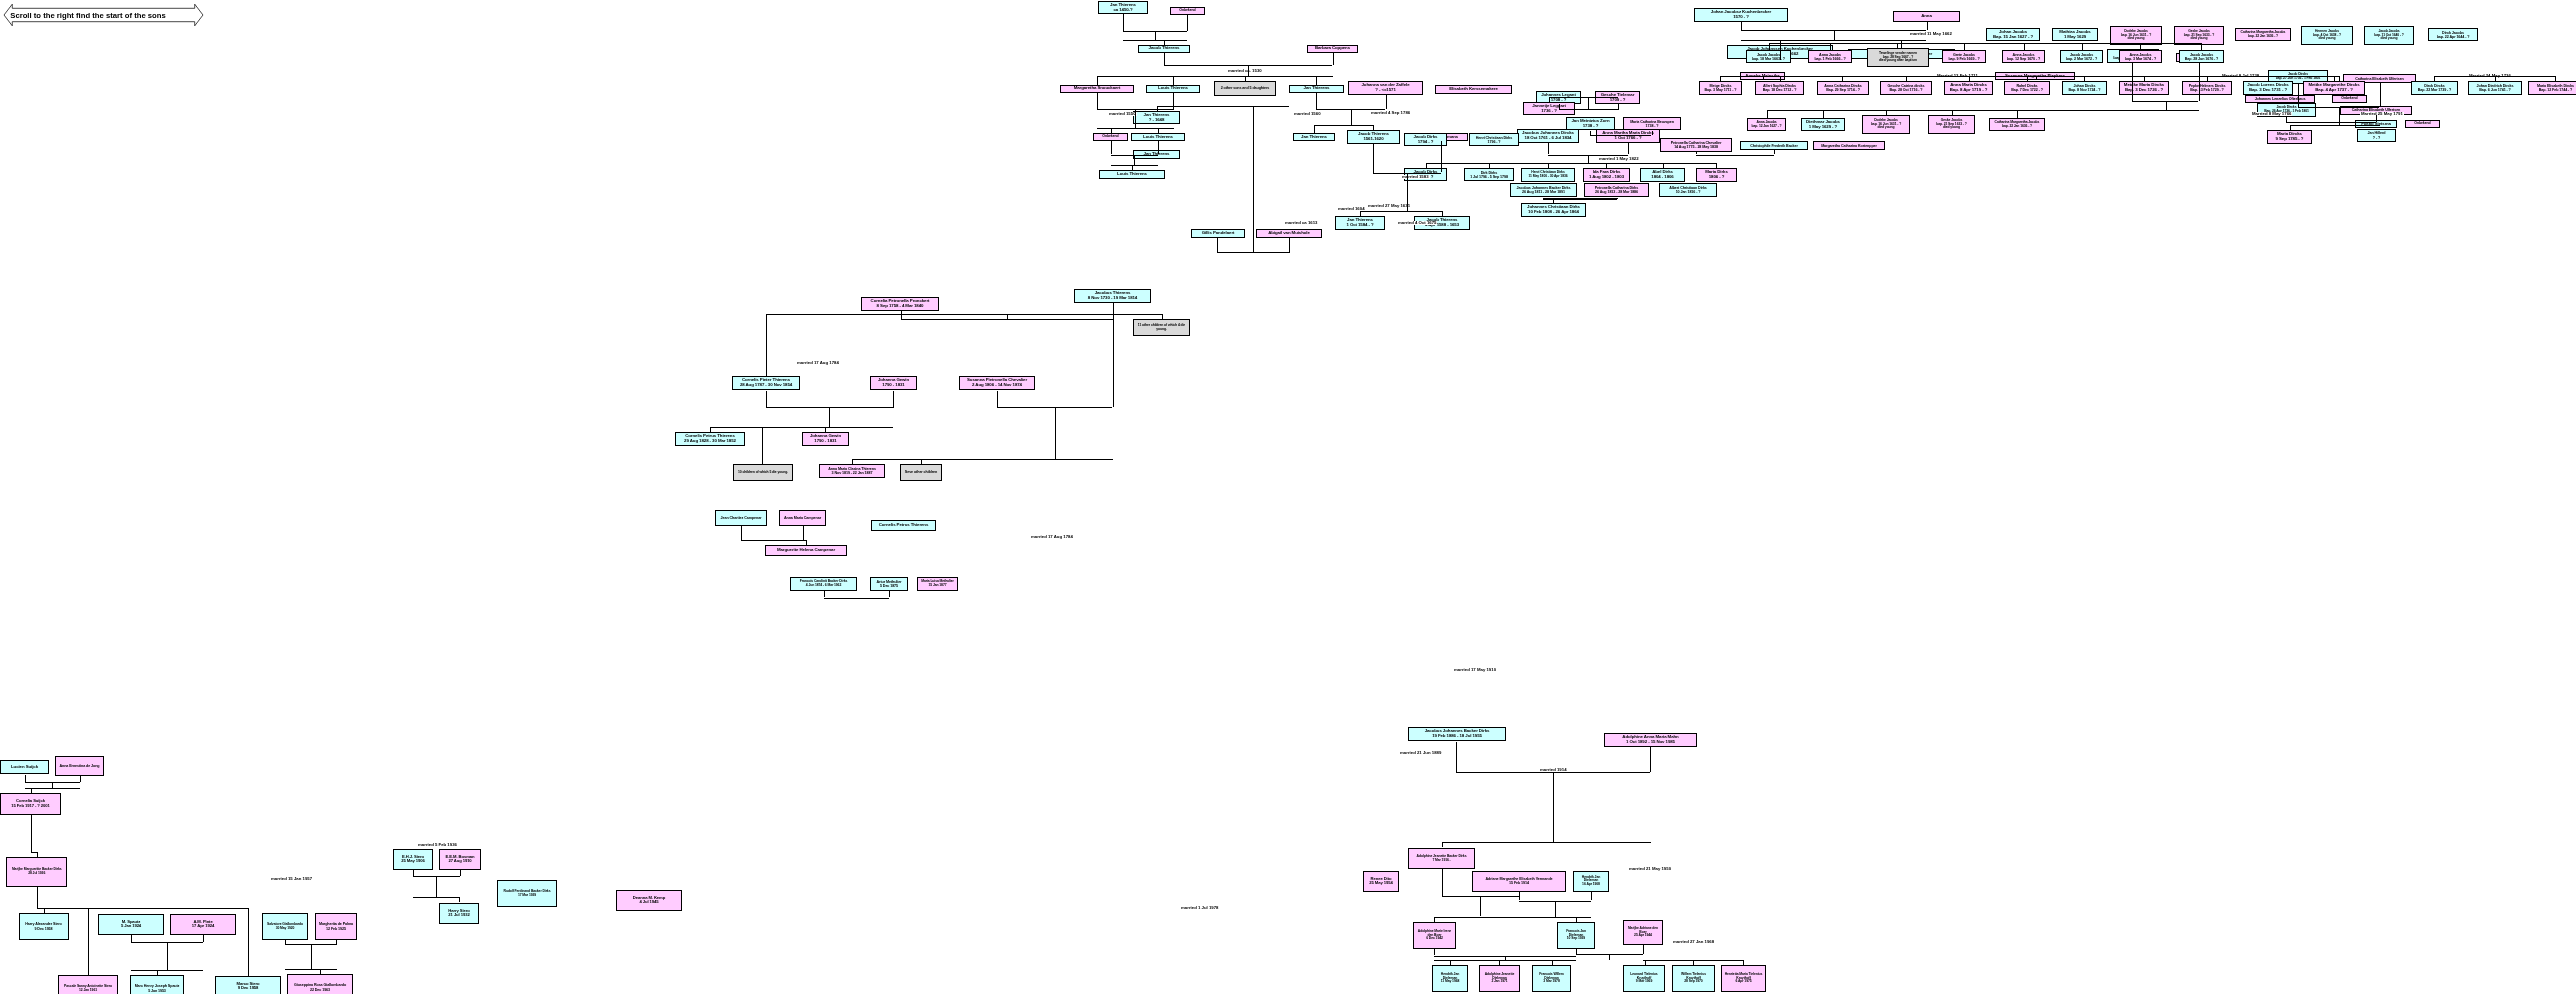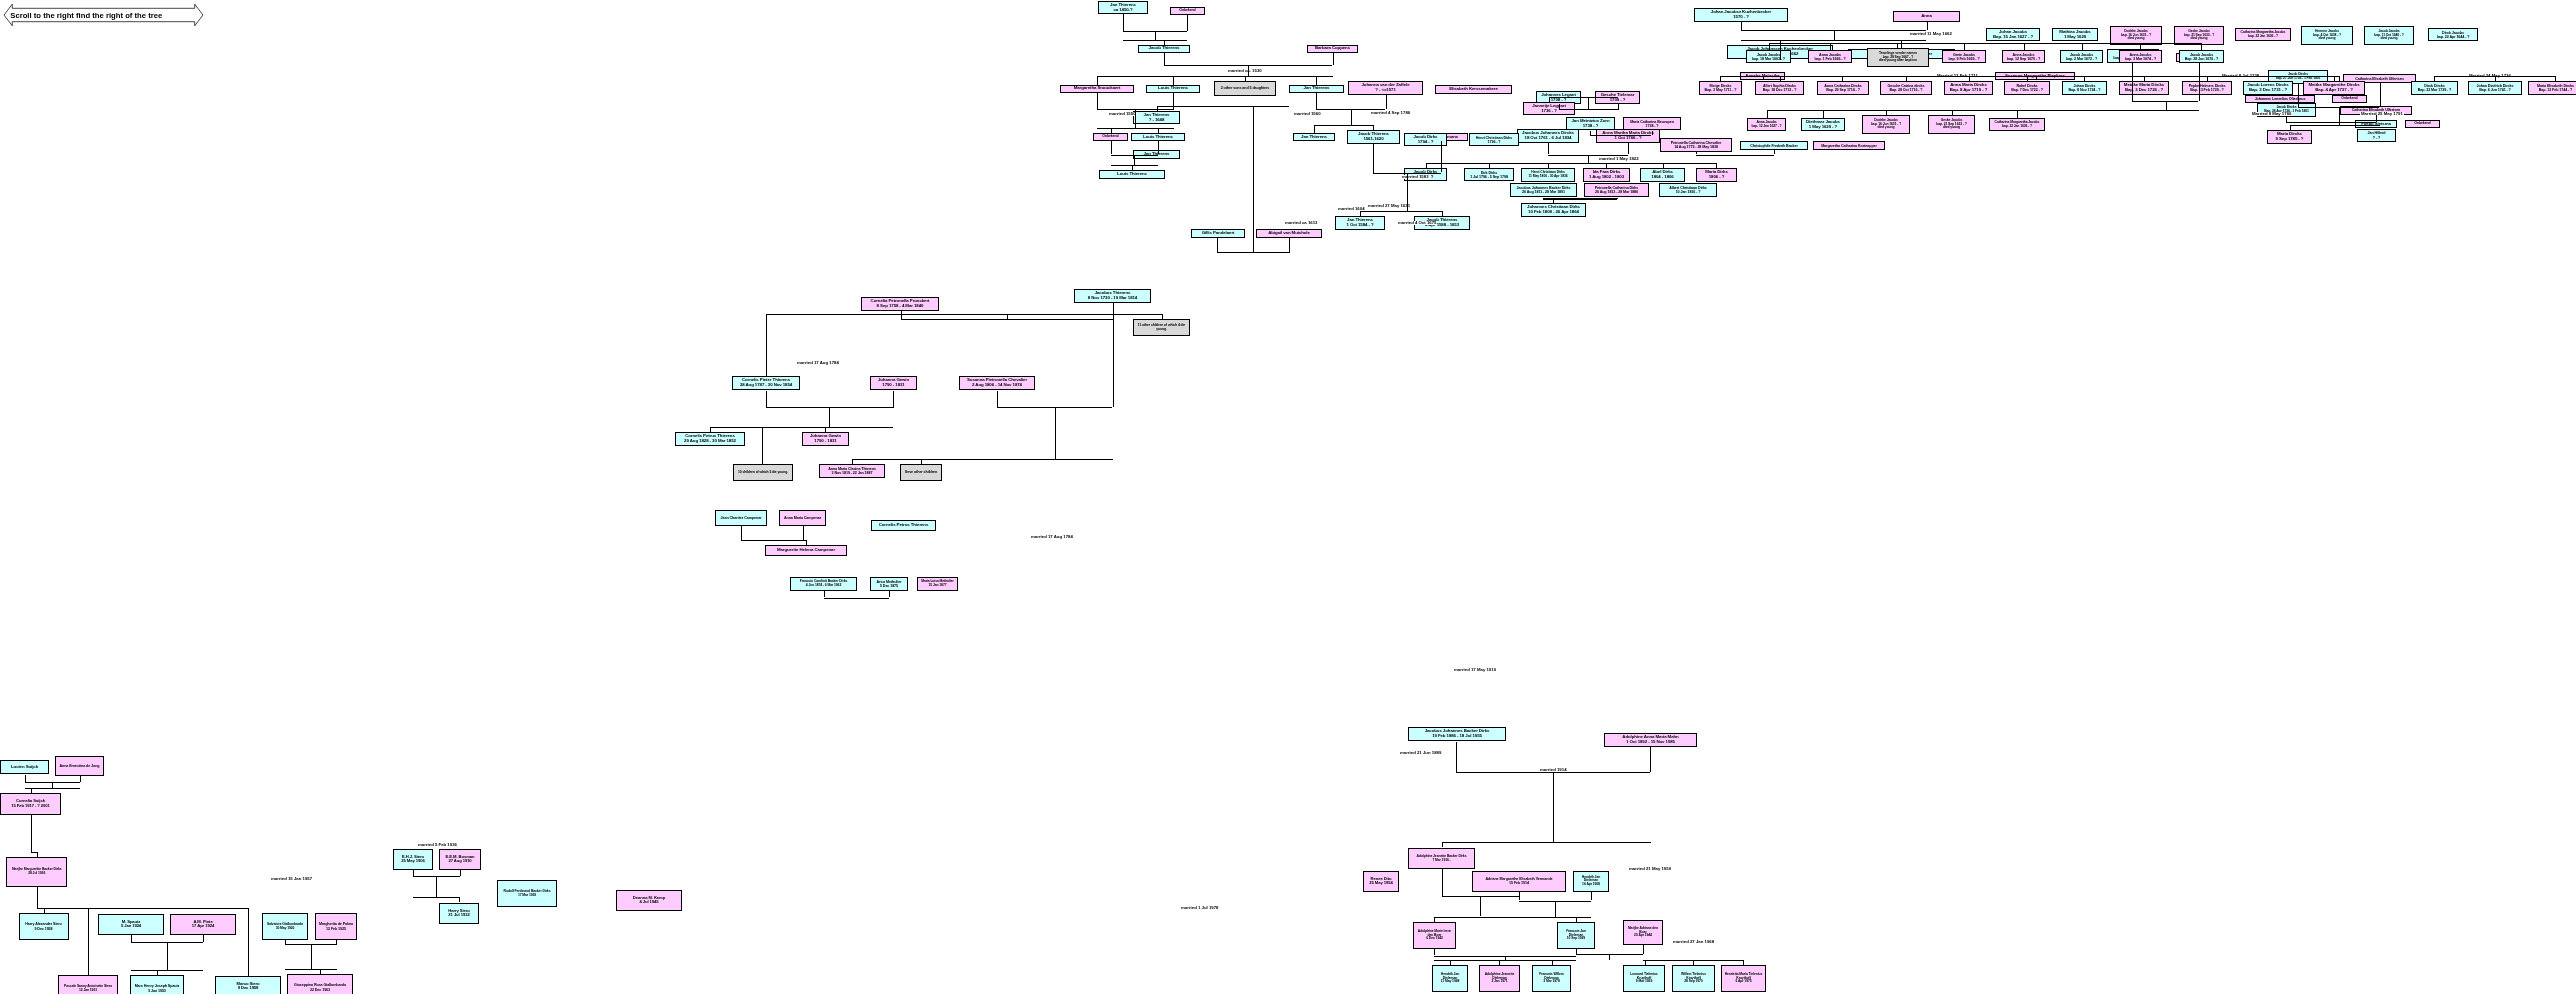--- a/index.html
+++ b/index.html
@@ -60,21 +60,21 @@
 </style>
 </head>
 <body>
 
 <div id="canvas">
 
   <div id="banner">
     <svg width="201" height="24" viewBox="0 0 390 46">
       <polygon points="18,10 372,10 372,2 388,23 372,44 372,36 18,36 18,44 2,23 18,2" fill="#ffffff" stroke="#000000" stroke-width="1.4"></polygon>
     </svg>
-    <div class="btext">Scroll to the right find the right of the tree</div>
+    <div class="btext">Scroll to the right find the start of the sons</div>
   </div>
 
   <div id="layer">
       <div class="node male" style="left: 1098px; top: 1px; width: 50px; height: 13.4px; font-size: 4.4px;">
         <span class="nm">Jan Thierens</span>
         <span class="dt">ca 1450-?</span>
       </div>
       <div class="node female" style="left: 1170px; top: 7.2px; width: 35px; height: 7.7px; font-size: 3.5px;">
         <span class="nm">Onbekend</span>
       </div>

